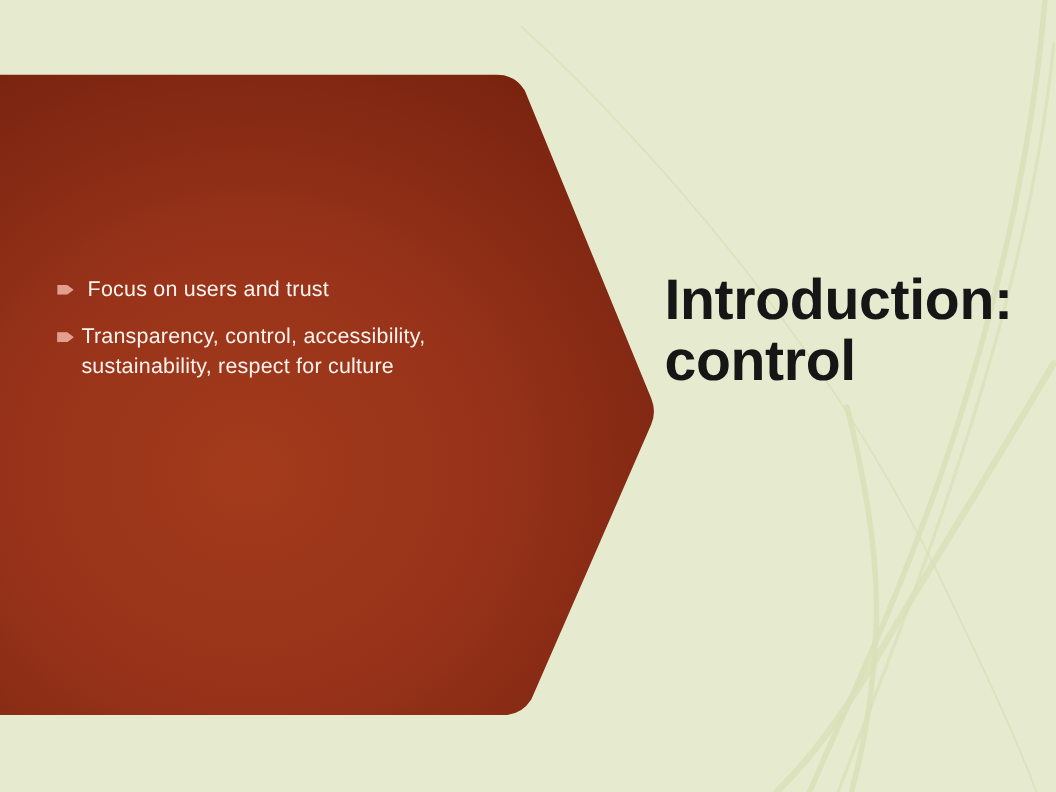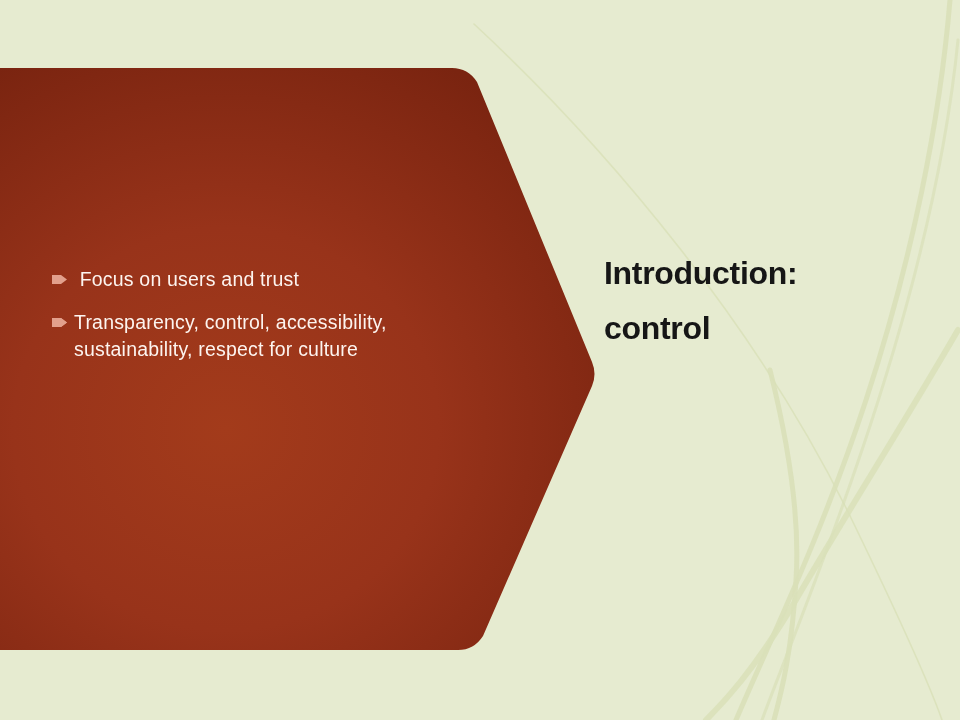--- a/index.html
+++ b/index.html
@@ -33,21 +33,21 @@
     left: 0;
     top: 0;
     width: 640px;
     height: 720px;
   }
 
   
   #bullet-list {
     position: absolute;
     left: 52px;
-    top: 266px;
+    top: 250px;
     width: 360px;
     z-index: 5;
   }
 
   .bullet-row {
     display: block;
     position: relative;
     color: #fdf4ef;
     font-size: 19.5px;
     line-height: 27px;
@@ -70,21 +70,21 @@
     white-space: pre-wrap;
   }
 
   
   #slide-title {
     position: absolute;
     left: 604px;
     top: 246px;
     width: 330px;
     color: #161616;
-    font-size: 32px;
+    font-size: 52px;
     font-weight: bold;
     line-height: 55px;
     letter-spacing: -0.3px;
     z-index: 5;
   }
 
   .title-line {
     display: block;
     white-space: pre;
   }

